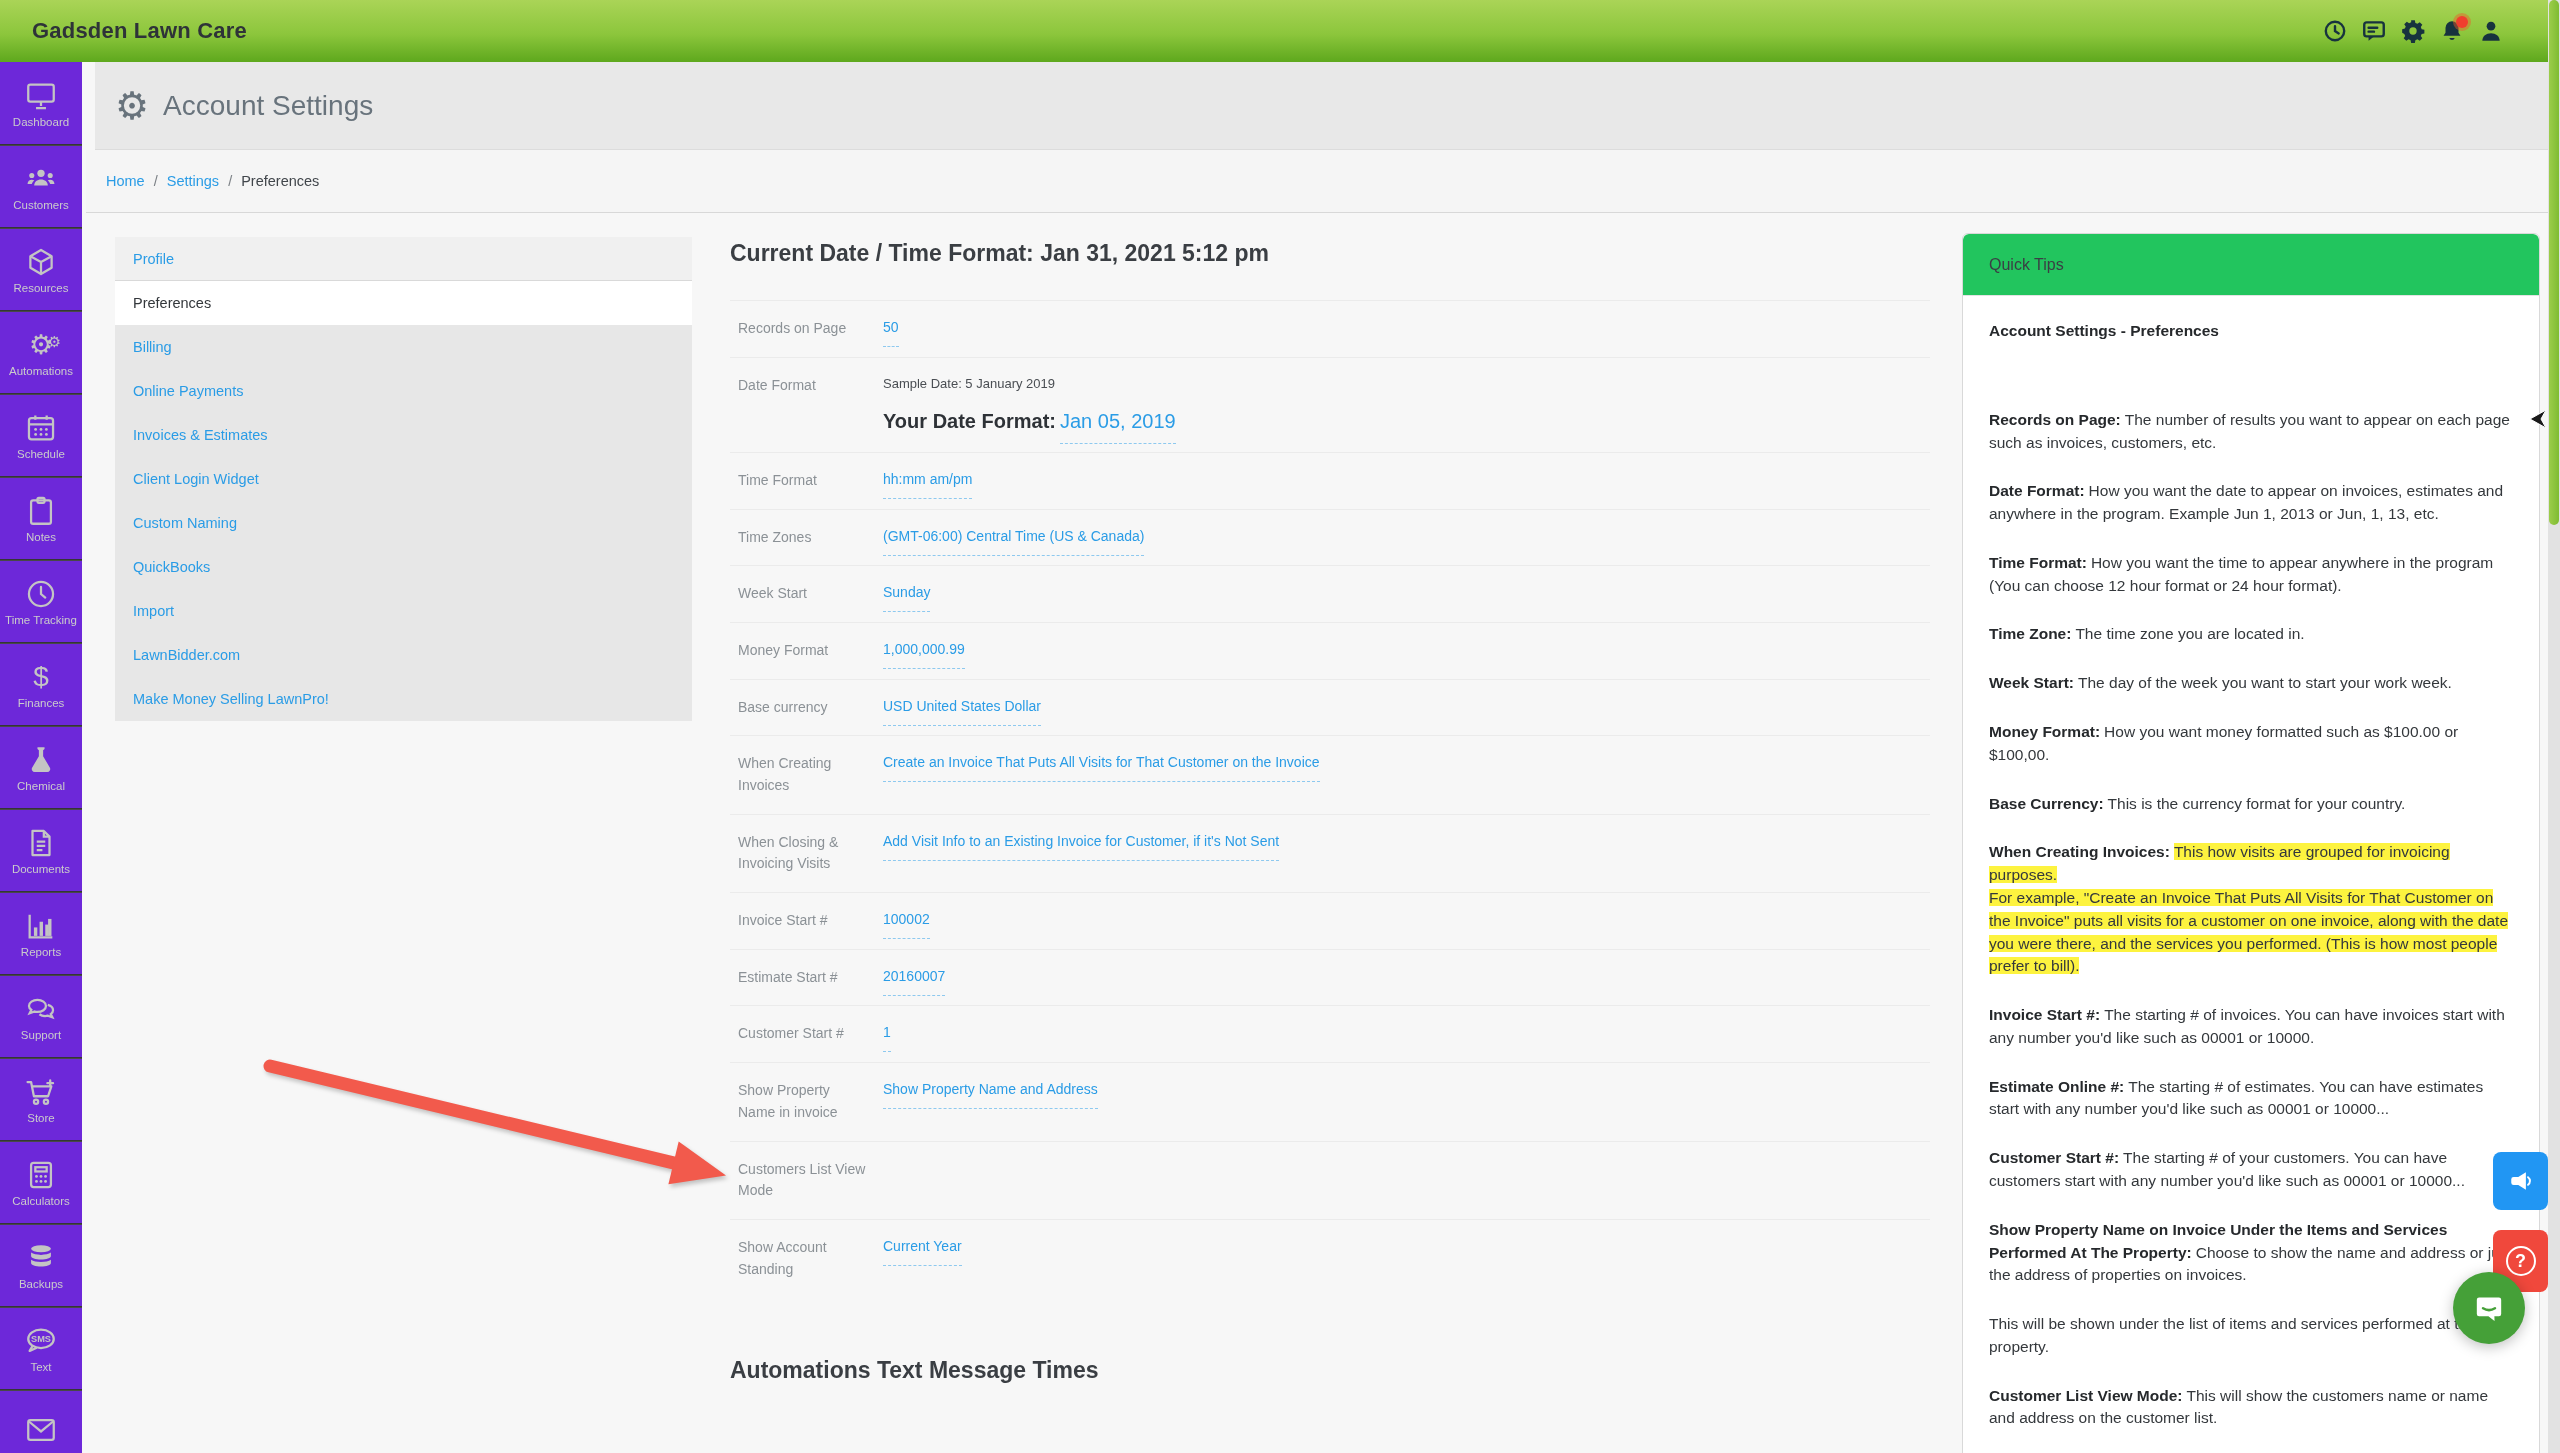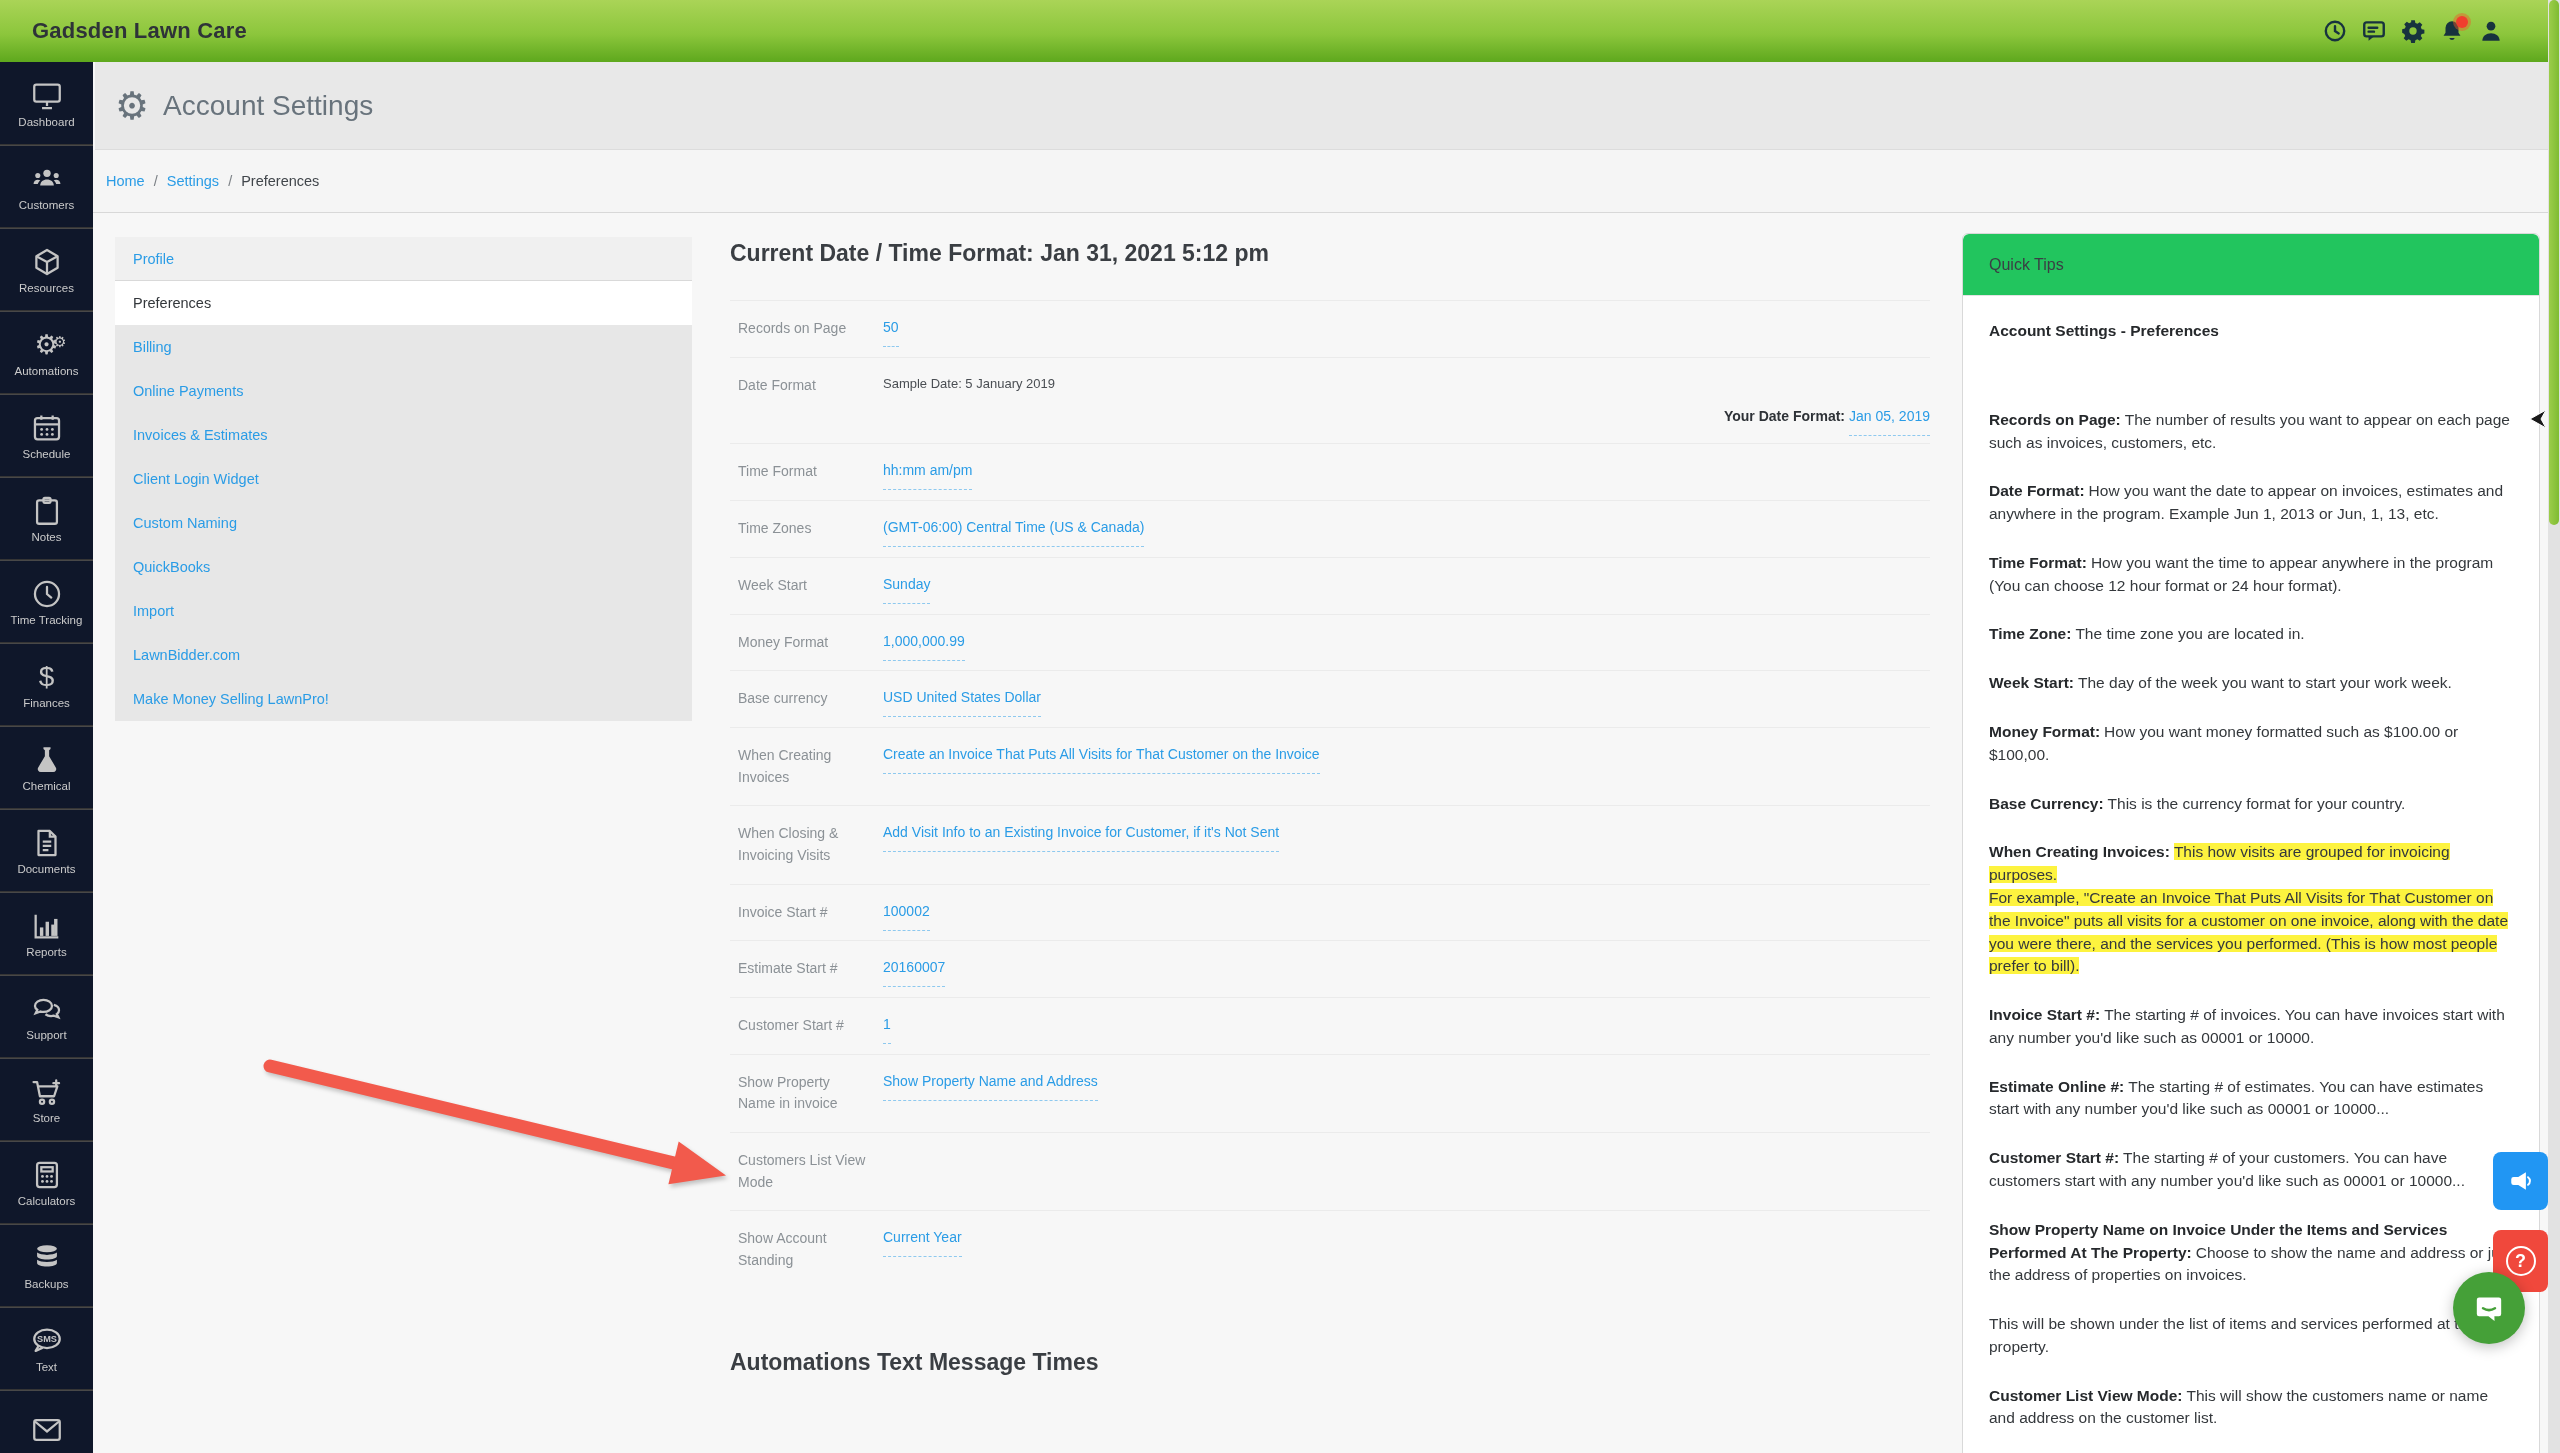--- a/index.html
+++ b/index.html
@@ -12,21 +12,21 @@
     background:linear-gradient(#aad457 0%, #8cc63c 55%, #5ea81d 100%); z-index:30;
     display:flex; align-items:center; }
   .brand { margin-left:32px; font-size:22px; font-weight:bold; color:#2e3338; letter-spacing:.2px; }
   .topicons { position:absolute; right:56px; top:0; height:62px; display:flex; align-items:center; gap:13px; }
   .ticon { width:26px; height:26px; color:#17333e; position:relative; cursor:pointer; }
   .ticon svg { width:100%; height:100%; display:block; }
   .bell-dot { position:absolute; right:-3px; top:-2px; width:12px; height:12px; border-radius:50%;
     background:#f03e2e; box-shadow:0 0 0 3px rgba(240,90,40,.45); }
 
   
-  .sidebar { position:absolute; left:0; top:62px; width:93px; height:1391px; background:#0f172a; z-index:20; overflow:hidden; }
+  .sidebar { position:absolute; left:0; top:62px; width:82px; height:1391px; background:#6d28d9; z-index:20; overflow:hidden; }
   .sbitem { height:83px; display:flex; flex-direction:column; align-items:center; justify-content:center;
     border-bottom:1px solid #353535; border-top:1px solid #484848; cursor:pointer; }
   .sbitem:first-child { border-top:none; }
   .sbicon { width:34px; height:34px; color:#c4c4c4; display:flex; align-items:center; justify-content:center; }
   .sbicon svg { width:34px; height:34px; display:block; }
   .sblabel { margin-top:3px; font-size:11.5px; color:#cbcbcb; white-space:nowrap; }
   .gearwrap { font-size:27px; line-height:27px; color:#c4c4c4; position:relative; }
   .gearwrap .gsmall { position:absolute; right:-8px; top:-4px; font-size:15px; }
 
   
@@ -52,21 +52,21 @@
 
   
   .maincol { position:absolute; left:730px; top:240px; width:1200px; z-index:4; }
   .main-title { font-size:23px; font-weight:bold; color:#3a3e43; }
   .rows { margin-top:33px; }
   .srow { display:flex; padding:17px 0; border-top:1px solid #ebebeb; }
   .srow-label { flex:0 0 153px; padding-left:8px; padding-right:14px; font-size:14px; color:#8b9196; line-height:1.55; }
   .srow-value { flex:1; font-size:14px; line-height:1.4; }
   .val-link { color:#2a9ce6; text-decoration:none; border-bottom:1px dashed #8ec9ef; padding-bottom:11px; cursor:pointer; }
   .sample { font-size:13px; color:#4a4e53; }
-  .your-format { margin-top:14px; font-size:14px; color:#2e3237; font-weight:bold;text-align:right; }
+  .your-format { margin-top:14px; font-size:20px; color:#2e3237; font-weight:bold; }
   .your-format .val-link { font-weight:normal; margin-left:4px; }
 
   .auto-title { margin-top:60px; font-size:23px; font-weight:bold; color:#3a3e43; }
 
   
   .tips { position:absolute; left:1962px; top:233px; width:578px; height:1222px; background:#fff;
     border:1px solid #d9d9d9; border-radius:6px 6px 0 0; overflow:hidden; z-index:6; }
   .tips-head { height:62px; background:#22c55e; border-bottom:1px solid #e3e3e3; display:flex; align-items:center;
     padding-left:26px; font-size:16px; color:#3a3f44; border-radius:6px 6px 0 0; }
   .tips-body { padding:24px 26px; font-size:15.5px; color:#34383c; line-height:1.47; }

